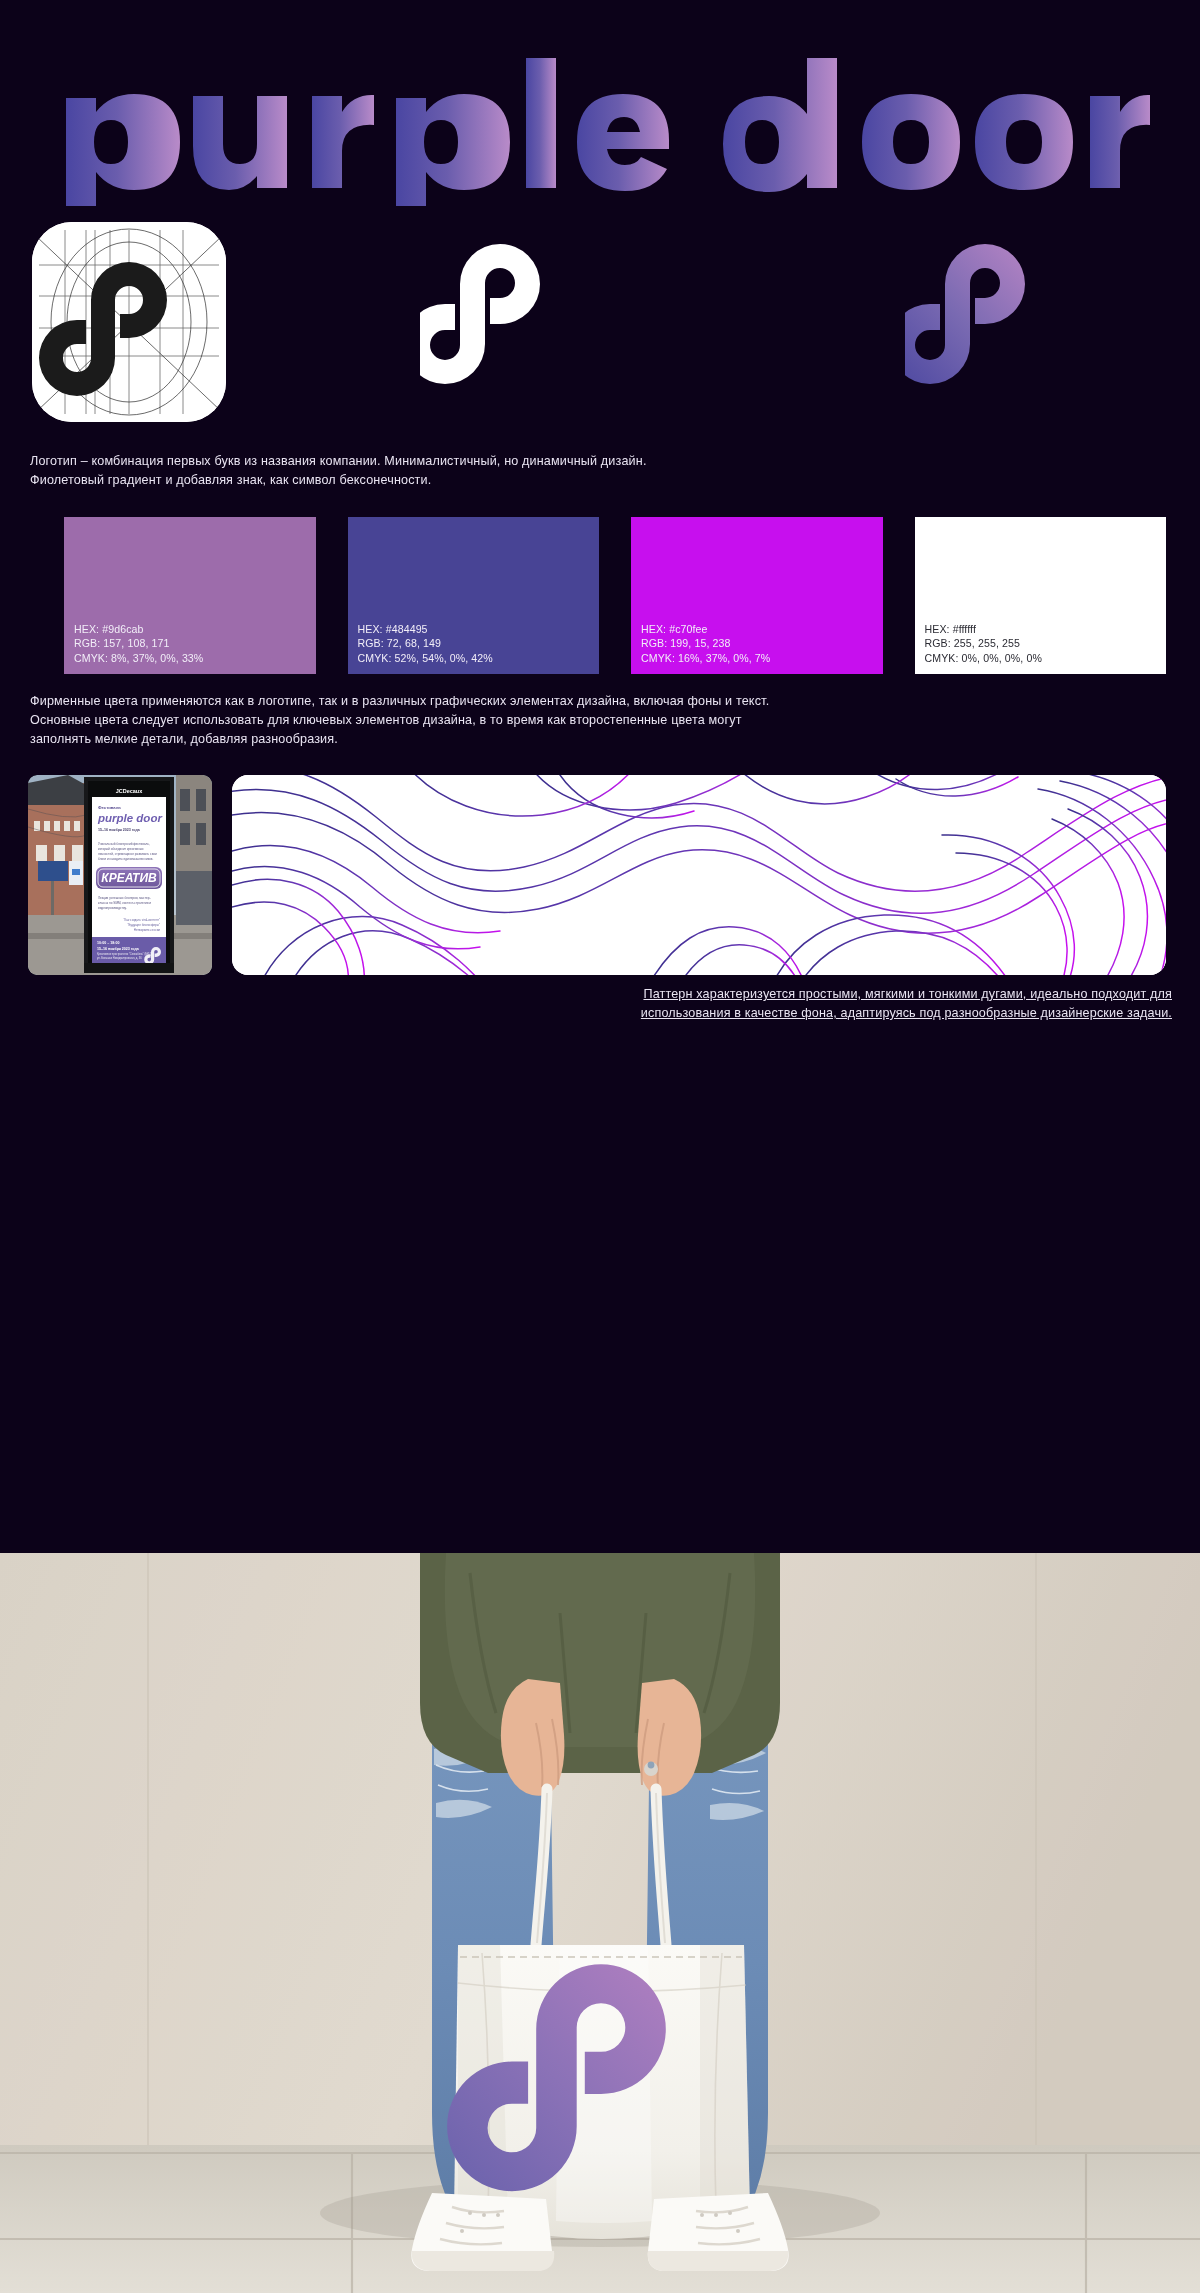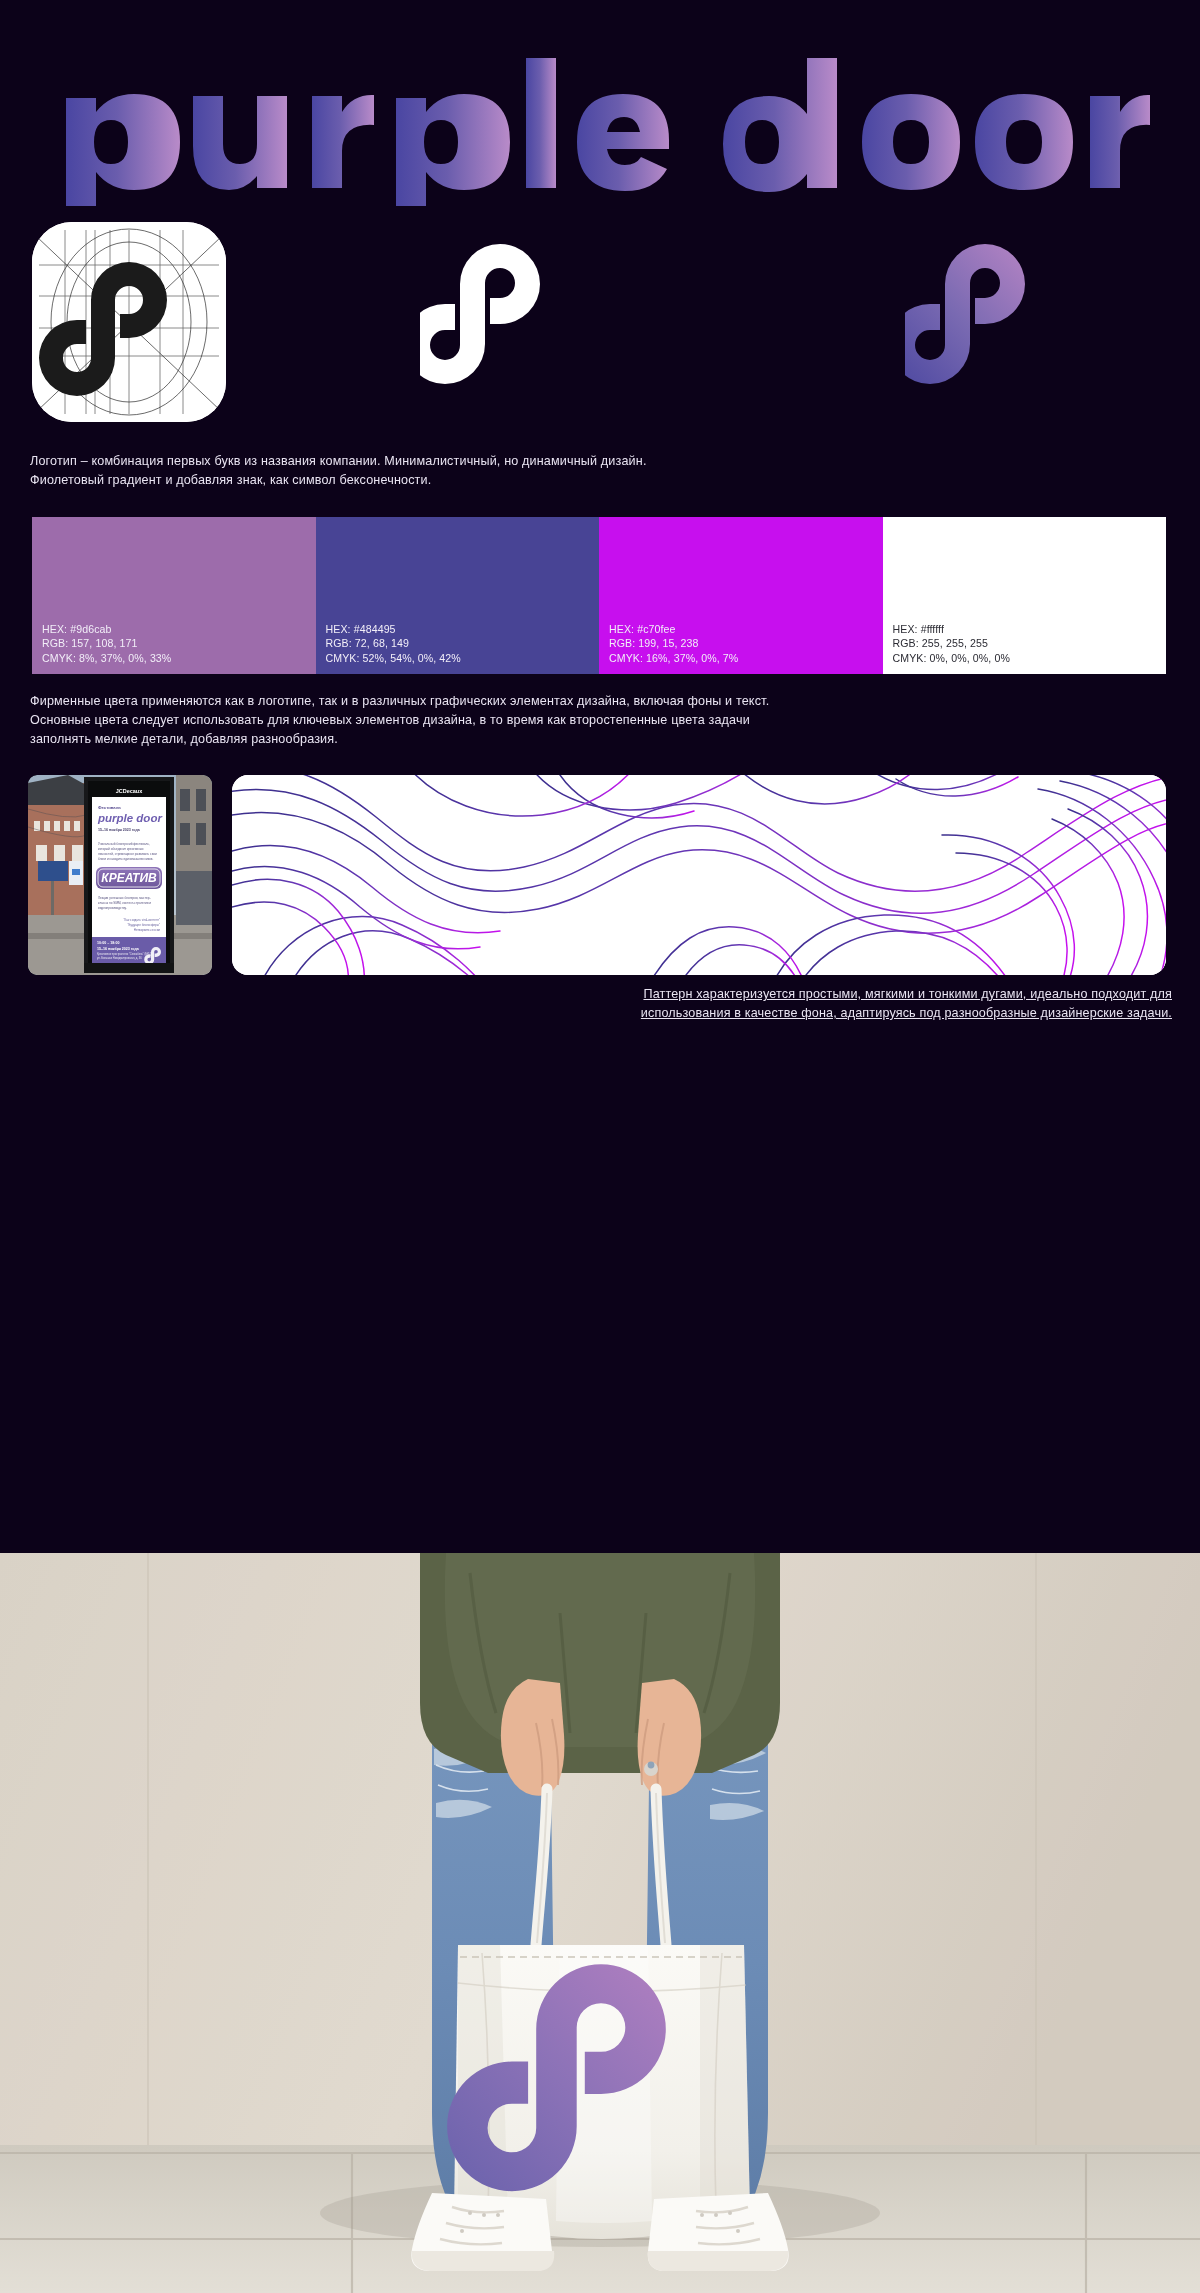--- a/index.html
+++ b/index.html
@@ -45,21 +45,21 @@
   }
   .para.logo-desc   { left:30px; top:452px; width:740px; }
   .para.color-desc  { left:30px; top:692px; width:1140px; }
   .para.pattern-desc{ left:232px; top:985px; width:940px; text-align:right;text-decoration:underline; }
 
   
   .swatches {
     position:absolute; left:32px; top:517px; width:1134px; height:157px;
     display:flex;
   }
-  .swatch { flex:1 1 0; position:relative; }
+  .swatch { flex:1 1 0; position:relative;margin-left:32px; }
   .swatch .info {
     position:absolute; left:10px; bottom:9px;
     font-size:10.6px; line-height:14.5px; letter-spacing:.1px;
     white-space:nowrap;
   }
   .swatch.light .info,
   .swatch.indigo .info,
   .swatch.magenta .info,
   .swatch.deep .info { color:#f2eef8; }
   .swatch.white .info { color:#2b2b33; }
@@ -259,21 +259,21 @@
       <div class="info">
         <div>HEX: #ffffff</div>
         <div>RGB: 255, 255, 255</div>
         <div>CMYK: 0%, 0%, 0%, 0%</div>
       </div>
     </div>
   </div>
 
   <div class="para color-desc">
     <div>Фирменные цвета применяются как в логотипе, так и в различных графических элементах дизайна, включая фоны и текст.</div>
-    <div>Основные цвета следует использовать для ключевых элементов дизайна, в то время как второстепенные цвета задачи</div>
+    <div>Основные цвета следует использовать для ключевых элементов дизайна, в то время как второстепенные цвета могут</div>
     <div>заполнять мелкие детали, добавляя разнообразия.</div>
   </div>
 
   <div class="mockup-row">
 
     <div class="billboard">
       <svg viewBox="0 0 184 200" xmlns="http://www.w3.org/2000/svg">
         <defs>
           <linearGradient id="skyG" x1="0" y1="0" x2="0" y2="1">
             <stop offset="0" stop-color="#9fb2c4"></stop>

